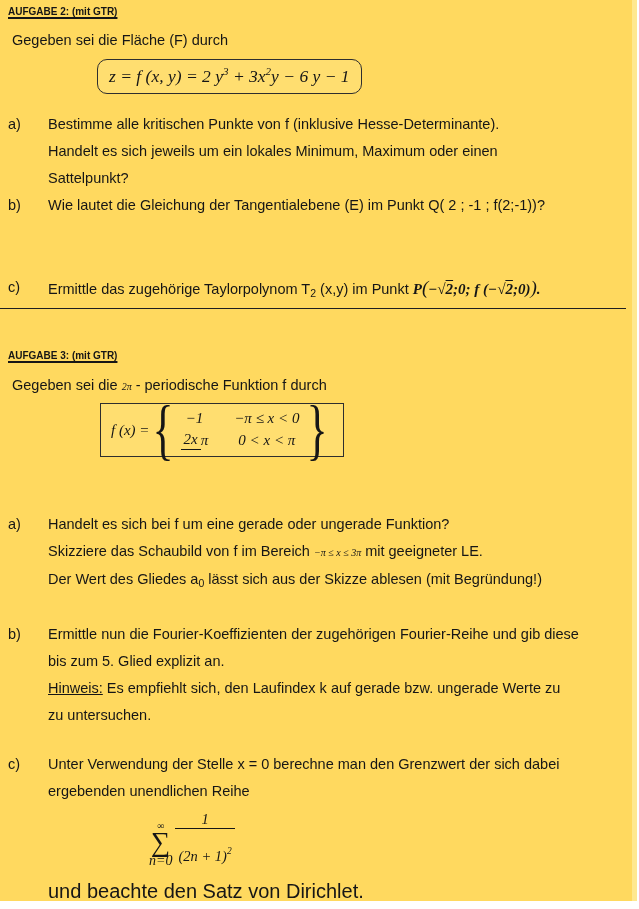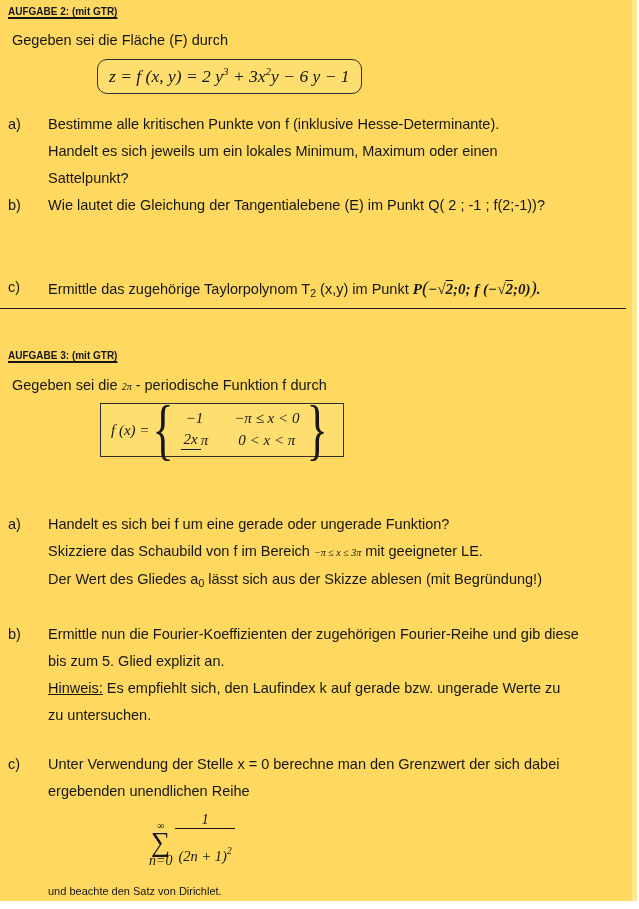--- a/index.html
+++ b/index.html
@@ -49,21 +49,21 @@
   .sig { display:flex; flex-direction:column; align-items:center; line-height:1; }
   .sig .st { font-size:10px; }
   .sig .ss { font-size:27px; line-height:0.85; }
   .sig .sb { font-size:14px; font-style:italic; }
   .frac { display:flex; flex-direction:column; align-items:center; margin-left:3px;
           font-style:italic; font-size:14.5px; }
   .frac .fn { line-height:17px; }
   .frac .fd { border-top:1.2px solid #161616; line-height:20px; padding:12px 3px; }
   .sup2 { font-size:9.5px; vertical-align:7px; }
 
-  .outro { position:absolute; left:48px; top:878px; font-size:11px; line-height:27px; white-space:nowrap; }
+  .outro { position:absolute; left:48px; top:878px; font-size:20px; line-height:27px; white-space:nowrap; }
 </style>
 </head>
 <body>
 
 <div class="page">
   <div class="sheet"></div>
   <div class="strip-light"></div>
 
   <div class="h-title" style="top:6px">AUFGABE 2: (mit GTR)</div>
 

